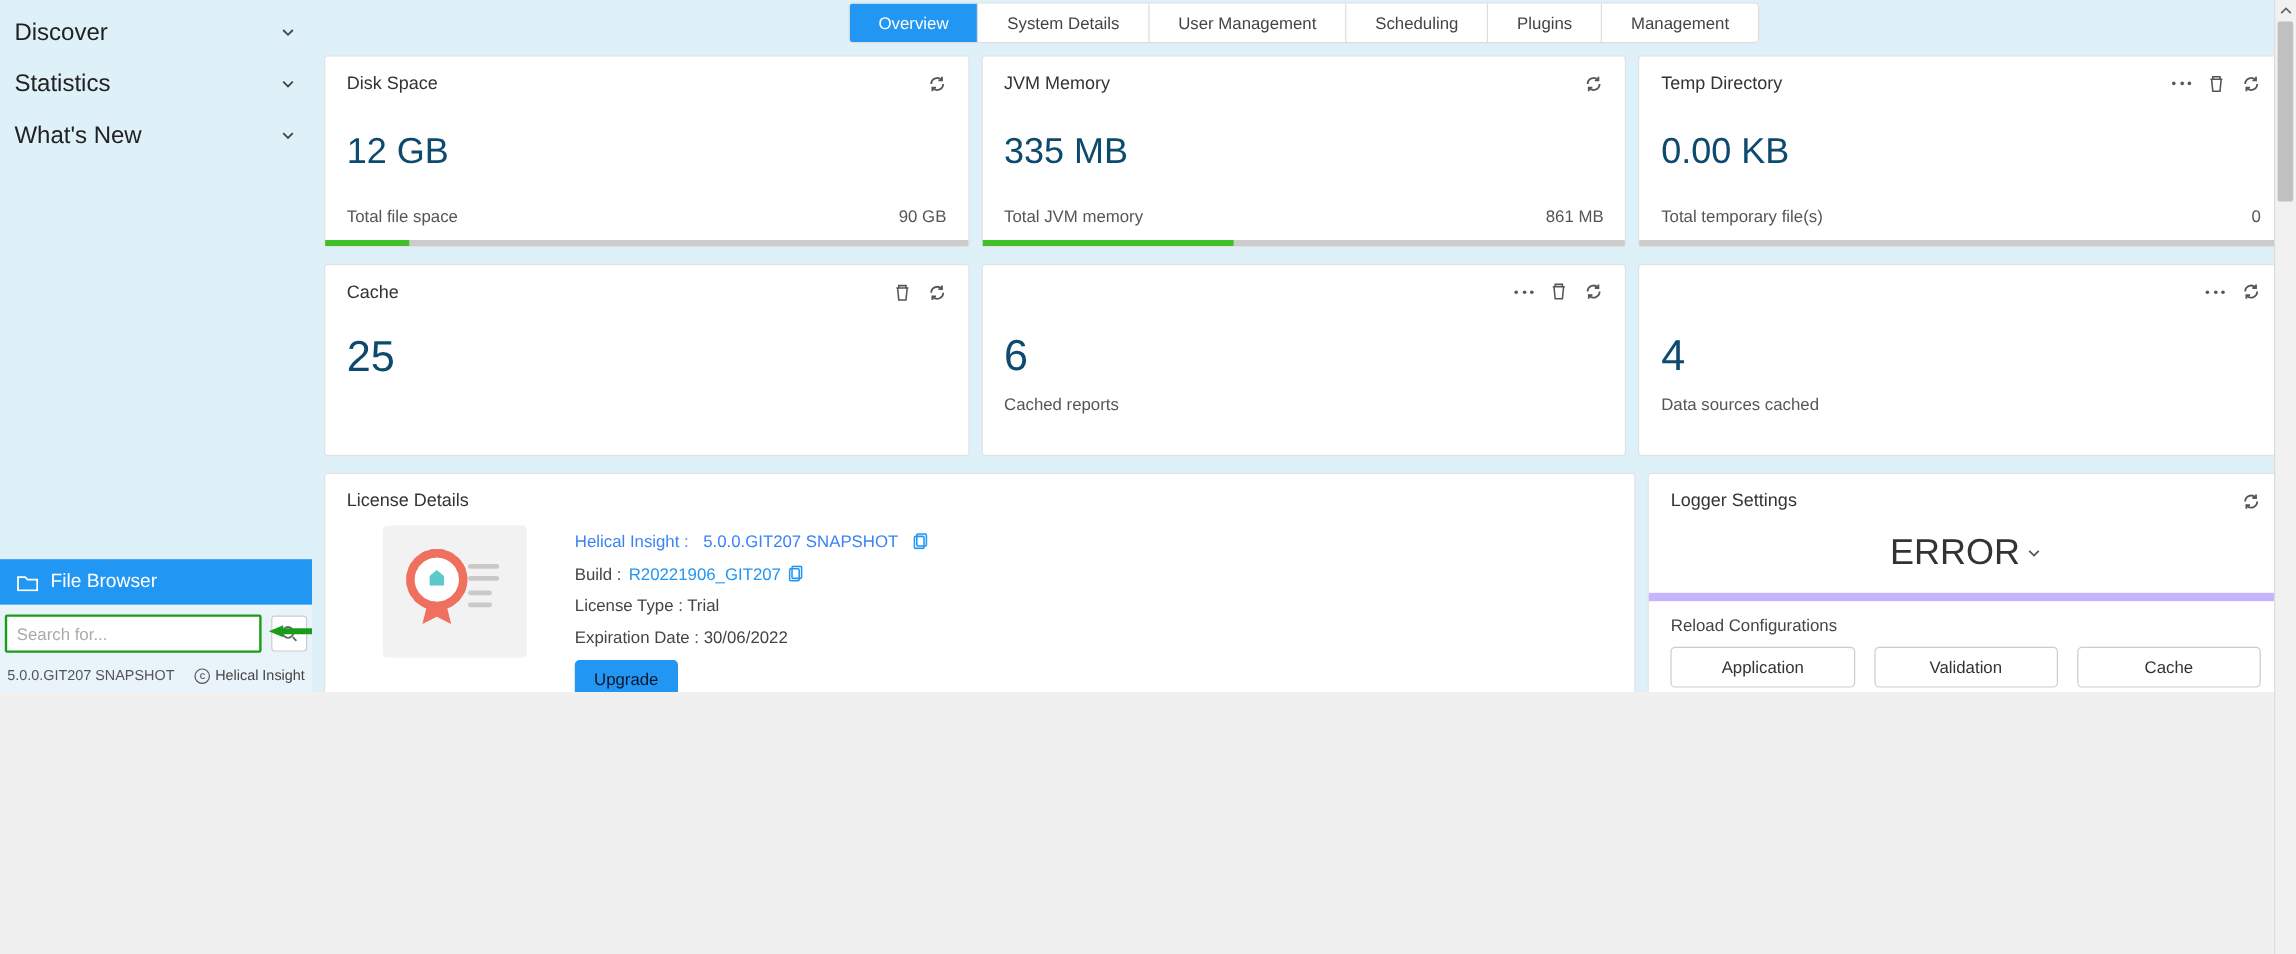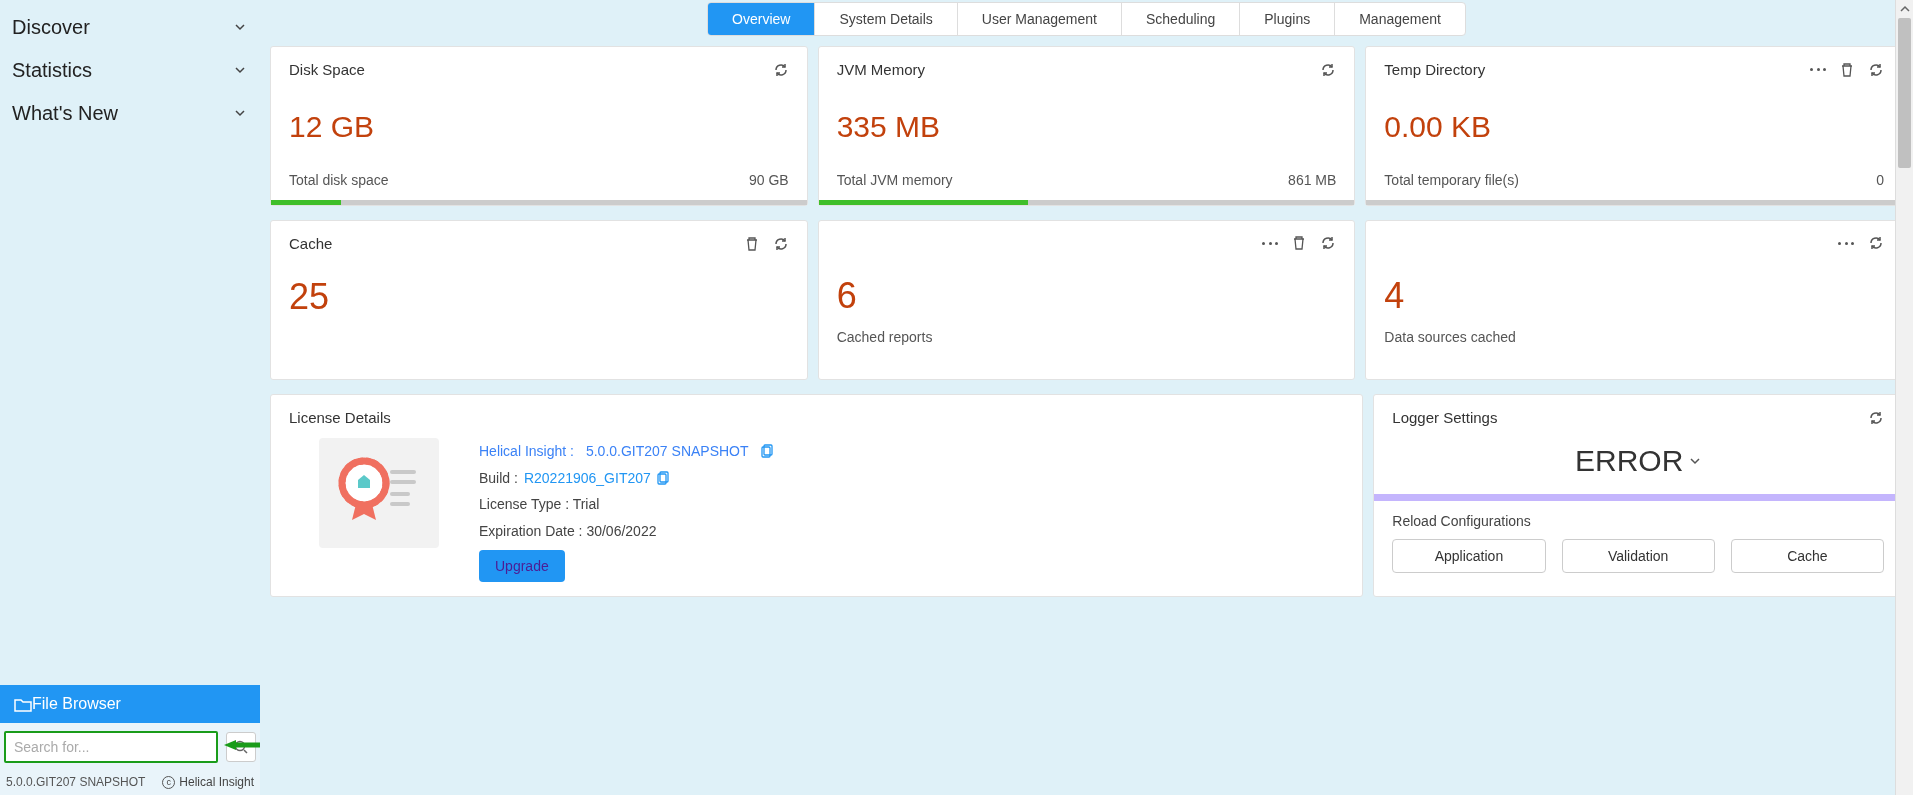--- a/index.html
+++ b/index.html
@@ -1,23 +1,23 @@
 <!DOCTYPE html>
 <html><head>
 <meta charset="utf-8">
 <style>
   * { box-sizing: border-box; margin: 0; padding: 0; font-family: Arial, Helvetica, sans-serif; }
   body { background: #f0f0f0; width: 1913px; height: 795px; overflow: hidden; position: relative; }
-  .app { display: flex; width: 1913px; height: 795px; background: #dff1f8; }
+  .app { display: flex; width: 1913px; height: 576px; background: #dff1f8; }
   .sidebar { width: 260px; background: #dff1f8; display: flex; flex-direction: column; position: relative; }
   .sidebar-top { padding: 6px 0 0 0; }
   .side-item { display: flex; align-items: center; justify-content: space-between; padding: 10px 12px; font-size: 20px; color: #222; cursor: pointer; }
   .side-item .chev { width: 14px; height: 14px; color: #444; }
   .sidebar-bottom { margin-top: auto; }
-  .file-browser { background: #2196f3; color: #fff; padding: 10px 14px; font-size: 16px; display: flex; align-items: center; }
+  .file-browser { background: #2196f3; color: #fff; padding: 10px 14px; font-size: 16px; display: flex; align-items: center; gap: 10px; }
   .search-row { display: flex; align-items: center; gap: 8px; padding: 8px 4px 8px 4px; background: #e9f4fa; }
   .search-box { flex: 1; border: 2px solid #1a9c1a; background: #fff; border-radius: 2px; padding: 6px 8px; font-size: 14px; color: #888; position: relative; }
   .search-box input { border:none; outline:none; width:100%; font-size:14px; color:#444; }
   .search-box input::placeholder { color: #aaa; }
   .arrow-annot { position:absolute; right:-58px; top:6px; width:50px; height:12px; pointer-events:none; }
   .search-btn { width: 30px; height: 30px; background: #fff; border: 1px solid #ccc; border-radius: 3px; display:flex; align-items:center; justify-content:center; cursor:pointer; }
   .footer-row { display:flex; align-items:center; justify-content:space-between; padding: 4px 6px 6px 6px; font-size:12px; color:#555; background:#e9f4fa; }
   .footer-brand { display:flex; align-items:center; gap:4px; color:#444; }
   .copy-circle { width:13px; height:13px; border:1.5px solid #555; border-radius:50%; display:flex; align-items:center; justify-content:center; font-size:9px; }
 
@@ -25,21 +25,21 @@
   .tabs { display:flex; justify-content:center; padding: 2px 0 10px 0; }
   .tab-strip { display:flex; background:#fff; border:1px solid #ddd; border-radius:4px; overflow:hidden; }
   .tab { padding: 8px 24px; font-size:14px; color:#444; border-right:1px solid #ddd; cursor:pointer; }
   .tab:last-child { border-right:none; }
   .tab.active { background:#2196f3; color:#fff; }
 
   .card-row { display:flex; gap:10px; margin-bottom:14px; }
   .card { background:#fff; border:1px solid #e2e2e2; border-radius:3px; flex:1; padding: 14px 18px 0 18px; display:flex; flex-direction:column; }
   .card-header { display:flex; align-items:center; justify-content:space-between; font-size:15px; color:#333; padding-bottom:10px; }
   .card-actions { display:flex; align-items:center; gap:14px; color:#555; }
-  .card-value { font-size:30px; color:#c2410c; padding: 22px 0 22px 0; }
+  .card-value { font-size:30px; color:#0c4a6e; padding: 22px 0 22px 0; }
   .card-sub { display:flex; align-items:center; justify-content:space-between; font-size:14px; color:#555; padding: 6px 0 12px 0; }
   .progress { height:5px; background:#ccc; width:calc(100% + 36px); margin-left:-18px; margin-right:-18px; position:relative; }
   .progress-fill { height:100%; background:#3fbf2a; }
 
   .icon-btn { cursor:pointer; display:inline-flex; }
   svg { display:block; }
 
   .row2 .card { min-height:160px; }
   .row2 .card-value { padding:14px 0 6px 0; font-size:36px; }
   .row2 .card-sub { justify-content:flex-start; }
@@ -47,21 +47,21 @@
 
   .license-row { display:flex; gap:10px; }
   .license-card { background:#fff; border:1px solid #e2e2e2; border-radius:3px; flex: 2; padding:14px 18px; }
   .license-header { font-size:15px; color:#333; padding-bottom:12px; }
   .license-body { display:flex; gap:40px; align-items:flex-start; }
   .license-icon-wrap { width:120px; height:110px; background:#f2f2f2; border-radius:4px; display:flex; align-items:center; justify-content:center; margin-left:30px; }
   .license-info { font-size:14px; color:#444; line-height:1.9; }
   .license-info .hi-line { color:#3b82f6; display:flex; align-items:center; gap:12px; }
   .license-info .bd-line { display:flex; align-items:center; gap:6px; }
   .license-info .bd-line .bval { color:#2196f3; }
-  .upgrade-btn { background:#2196f3; color:#4c1d95; border:none; padding:8px 16px; border-radius:4px; font-size:14px; cursor:pointer; margin-top:6px; }
+  .upgrade-btn { background:#2196f3; color:#0f172a; border:none; padding:8px 16px; border-radius:4px; font-size:14px; cursor:pointer; margin-top:6px; }
 
   .logger-card { background:#fff; border:1px solid #e2e2e2; border-radius:3px; flex: 1; padding:0; display:flex; flex-direction:column; }
   .logger-header { display:flex; align-items:center; justify-content:space-between; padding:14px 18px 10px 18px; font-size:15px; color:#333; }
   .logger-level { text-align:center; font-size:30px; color:#333; padding: 8px 0 16px 0; display:flex; align-items:center; justify-content:center; gap:6px; }
   .reload-block { border-top:7px solid #c4b5fd; padding:12px 18px 18px 18px; }
   .reload-title { font-size:14px; color:#444; padding-bottom:10px; }
   .reload-btns { display:flex; gap:16px; }
   .outline-btn { flex:1; background:#fff; border:1px solid #ccc; border-radius:4px; padding:8px 0; font-size:14px; color:#333; cursor:pointer; text-align:center; }
 
   .ellipsis { width:16px; display:inline-flex; justify-content:space-between; align-items:center; }
@@ -161,21 +161,21 @@
             <span class="icon-btn">
               <svg width="16" height="16" viewBox="0 0 16 16">
                   <path d="M3 8a5 5 0 0 1 9-3M13 8a5 5 0 0 1-9 3" fill="none" stroke="#555" stroke-width="1.5"></path>
                   <path d="M12 2v3h-3M4 14v-3h3" fill="none" stroke="#555" stroke-width="1.5"></path>
                 </svg>
             </span>
           </div>
         </div>
         <div class="card-value">12 GB</div>
         <div class="card-sub">
-          <span>Total disk space</span>
+          <span>Total file space</span>
           <span>90 GB</span>
         </div>
         <div class="progress">
             <div class="progress-fill" style="width:13%"></div>
           </div>
       </div>
 
       <div class="card">
         <div class="card-header">
           <span>JVM Memory</span>

